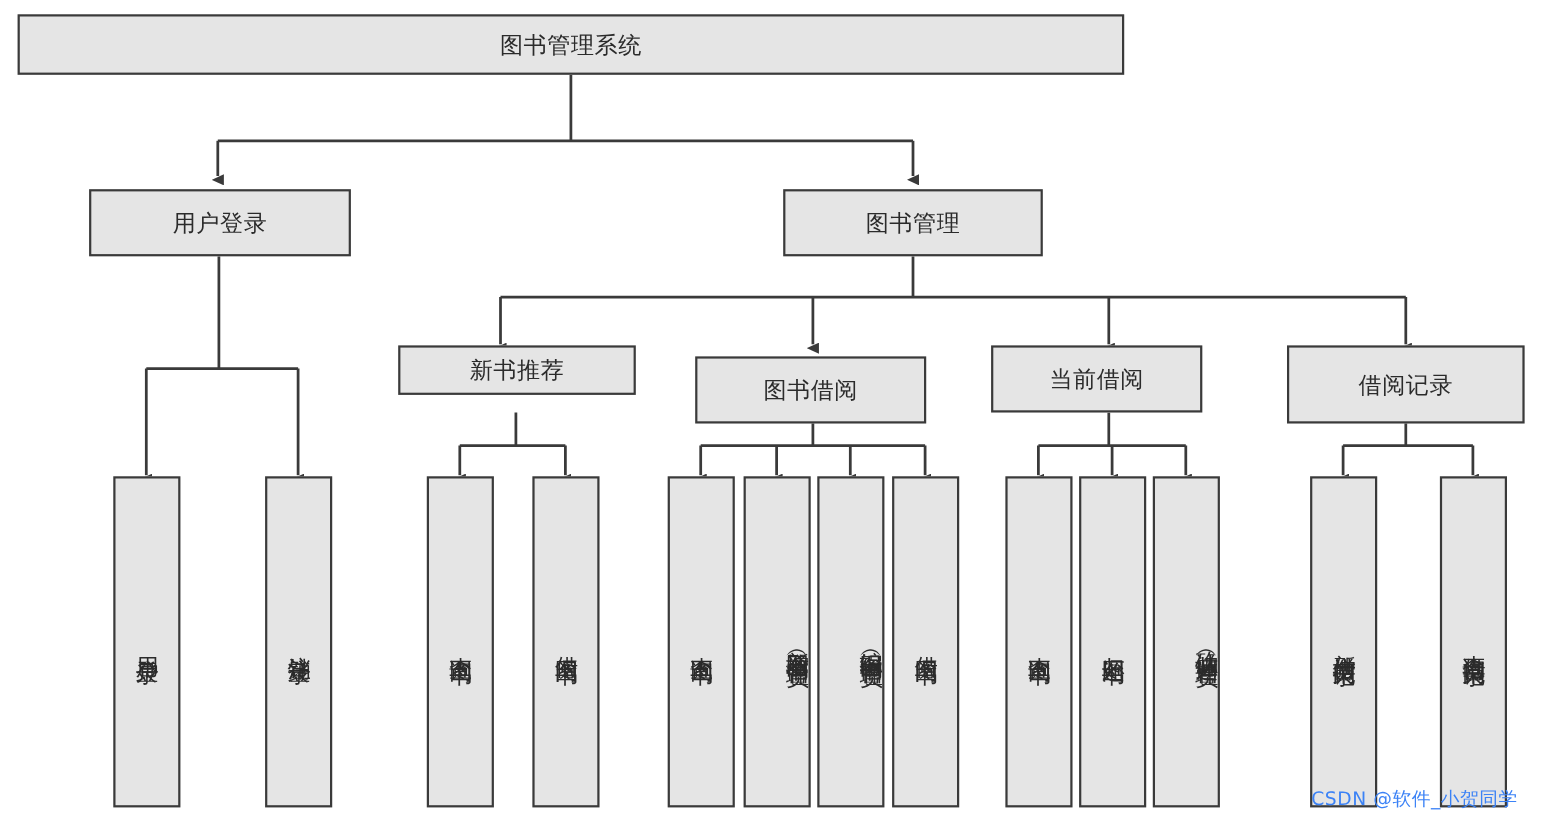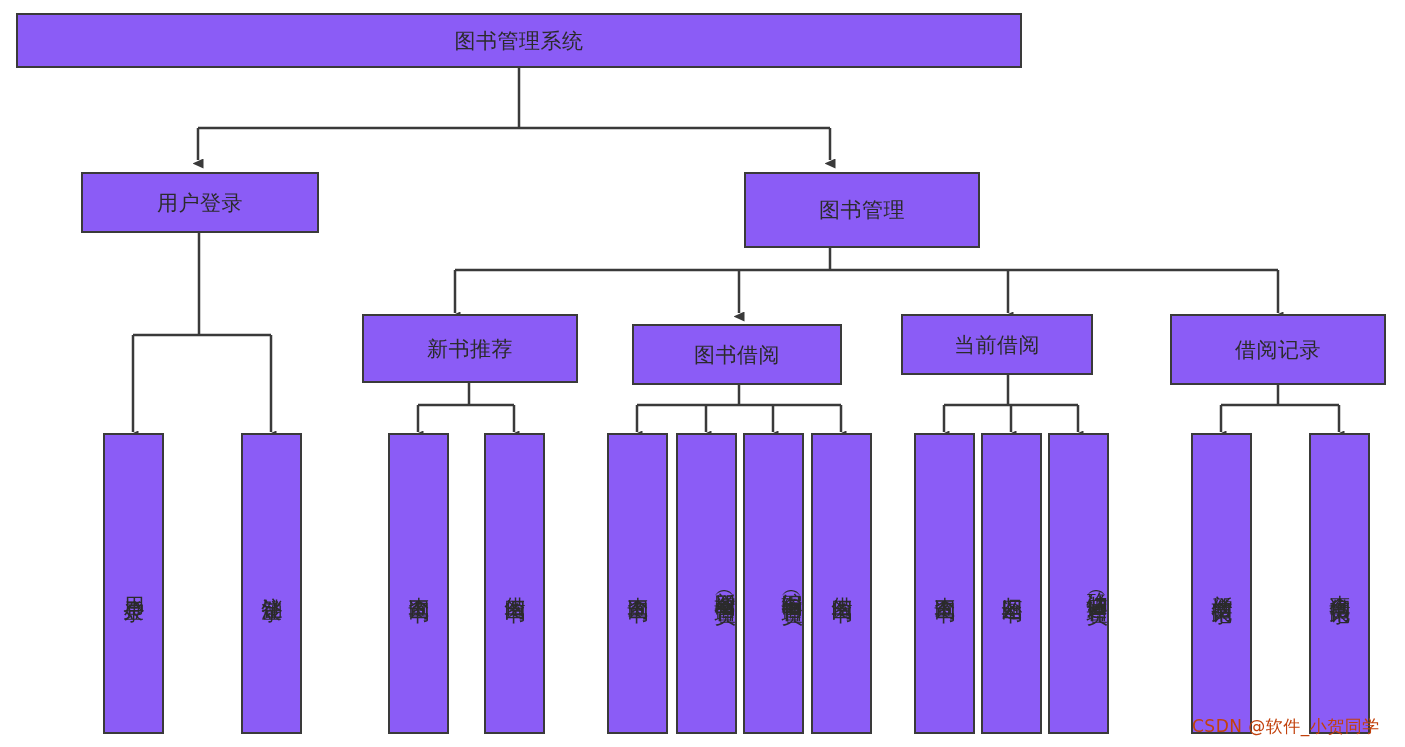--- a/index.html
+++ b/index.html
@@ -21,21 +21,21 @@
     position: absolute;
     left: 0;
     top: 0;
     width: 1405px;
     height: 747px;
   }
   .node {
     position: absolute;
     box-sizing: border-box;
     border: 2px solid #3a3a3a;
-    background: #8b5cf6;
+    background: #e5e5e5;
     display: flex;
     align-items: center;
     justify-content: center;
     color: #2b2b2b;
   }
   .node-h {
     font-size: 21px;
     letter-spacing: 0.5px;
     white-space: nowrap;
   }
@@ -51,21 +51,21 @@
   }
   .node-v-top {
     align-items: flex-start;
   }
   .label {
     display: block;
   }
   .watermark {
     position: absolute;
     font-size: 17px;
-    color: #c2410c;
+    color: #3b82f6;
     white-space: nowrap;
     letter-spacing: 0.5px;
   }
 </style>
 </head>
 <body>
 
 <div id="canvas">
 
   <svg id="edges" viewBox="0 0 1405 747" xmlns="http://www.w3.org/2000/svg">
@@ -119,25 +119,25 @@
     </g>
   </svg>
 
   <div class="node node-h" style="left:16px; top:13px; width:1006px; height:55px;">
     <span class="label">图书管理系统</span>
   </div>
 
   <div class="node node-h" style="left:81px; top:172px; width:238px; height:61px;">
     <span class="label">用户登录</span>
   </div>
-  <div class="node node-h" style="left:712px; top:172px; width:236px; height:76px;margin-left:32px;">
+  <div class="node node-h" style="left:712px; top:172px; width:236px; height:61px;">
     <span class="label">图书管理</span>
   </div>
 
-  <div class="node node-h" style="left:362px; top:314px; width:216px; height:69px;">
+  <div class="node node-h" style="left:362px; top:314px; width:216px; height:45px;">
     <span class="label">新书推荐</span>
   </div>
   <div class="node node-h" style="left:632px; top:324px; width:210px; height:61px;">
     <span class="label">图书借阅</span>
   </div>
   <div class="node node-h" style="left:901px; top:314px; width:192px; height:61px;">
     <span class="label">当前借阅</span>
   </div>
   <div class="node node-h" style="left:1170px; top:314px; width:216px; height:71px;">
     <span class="label">借阅记录</span>

